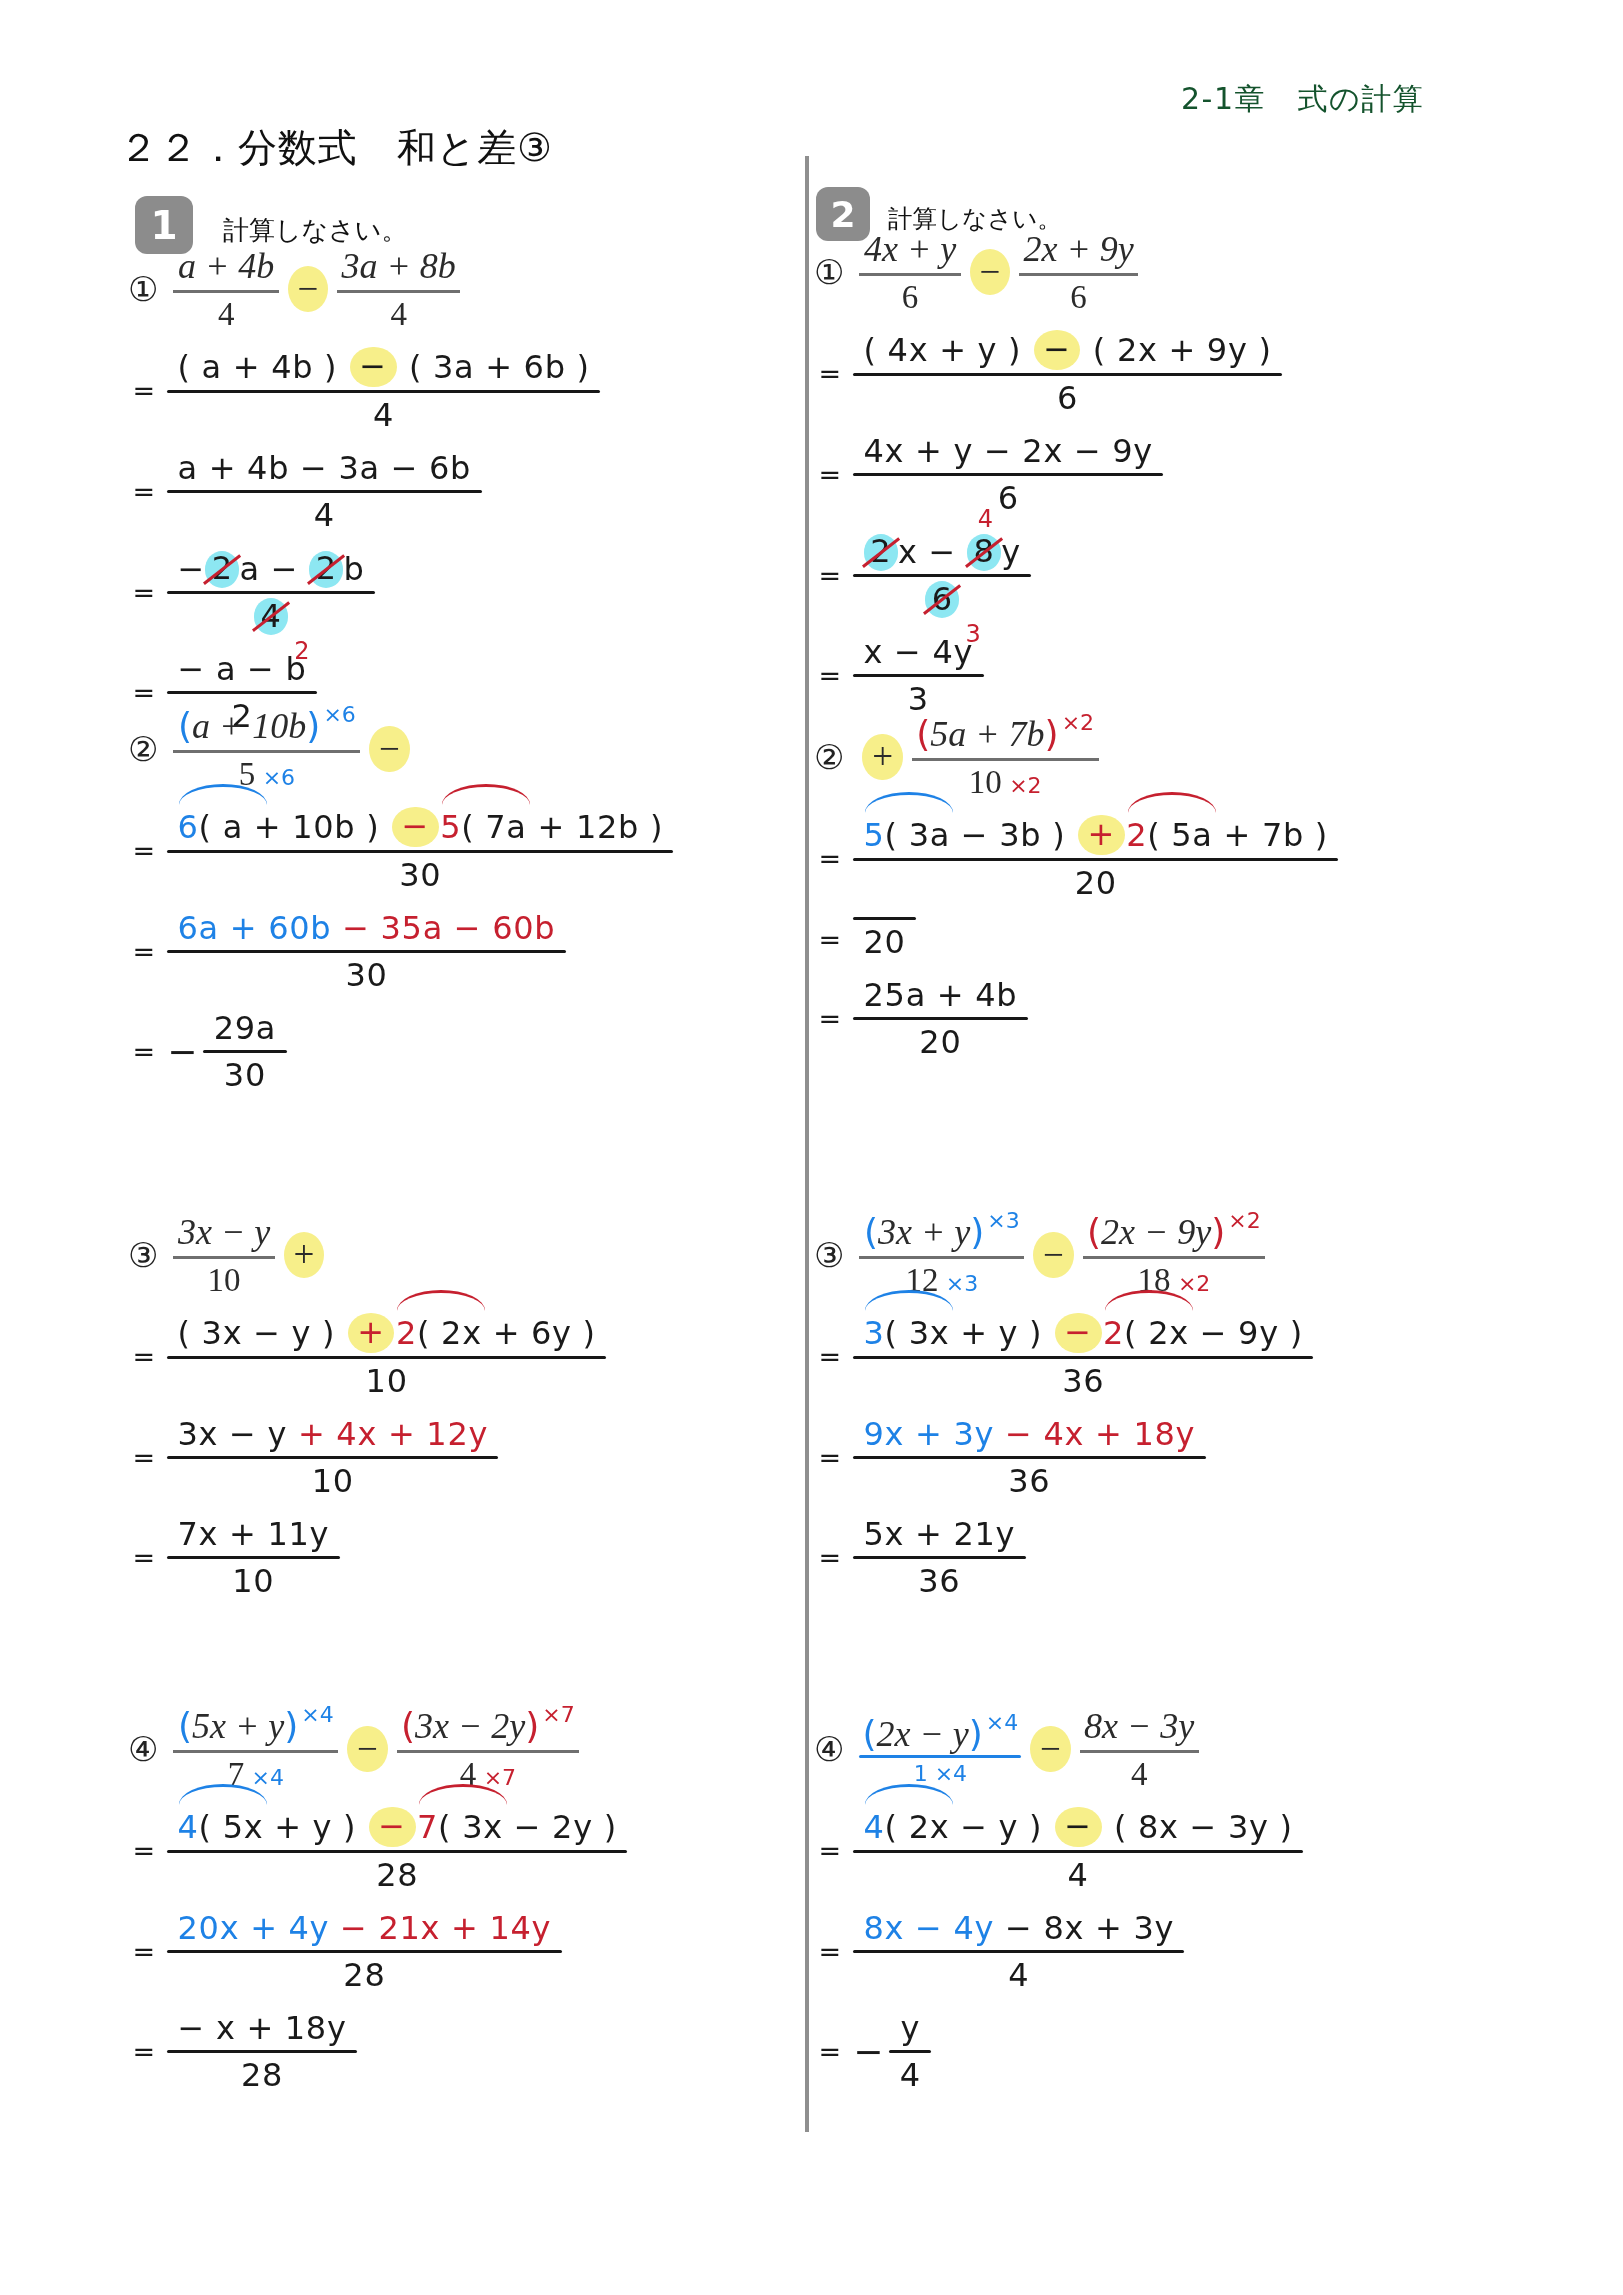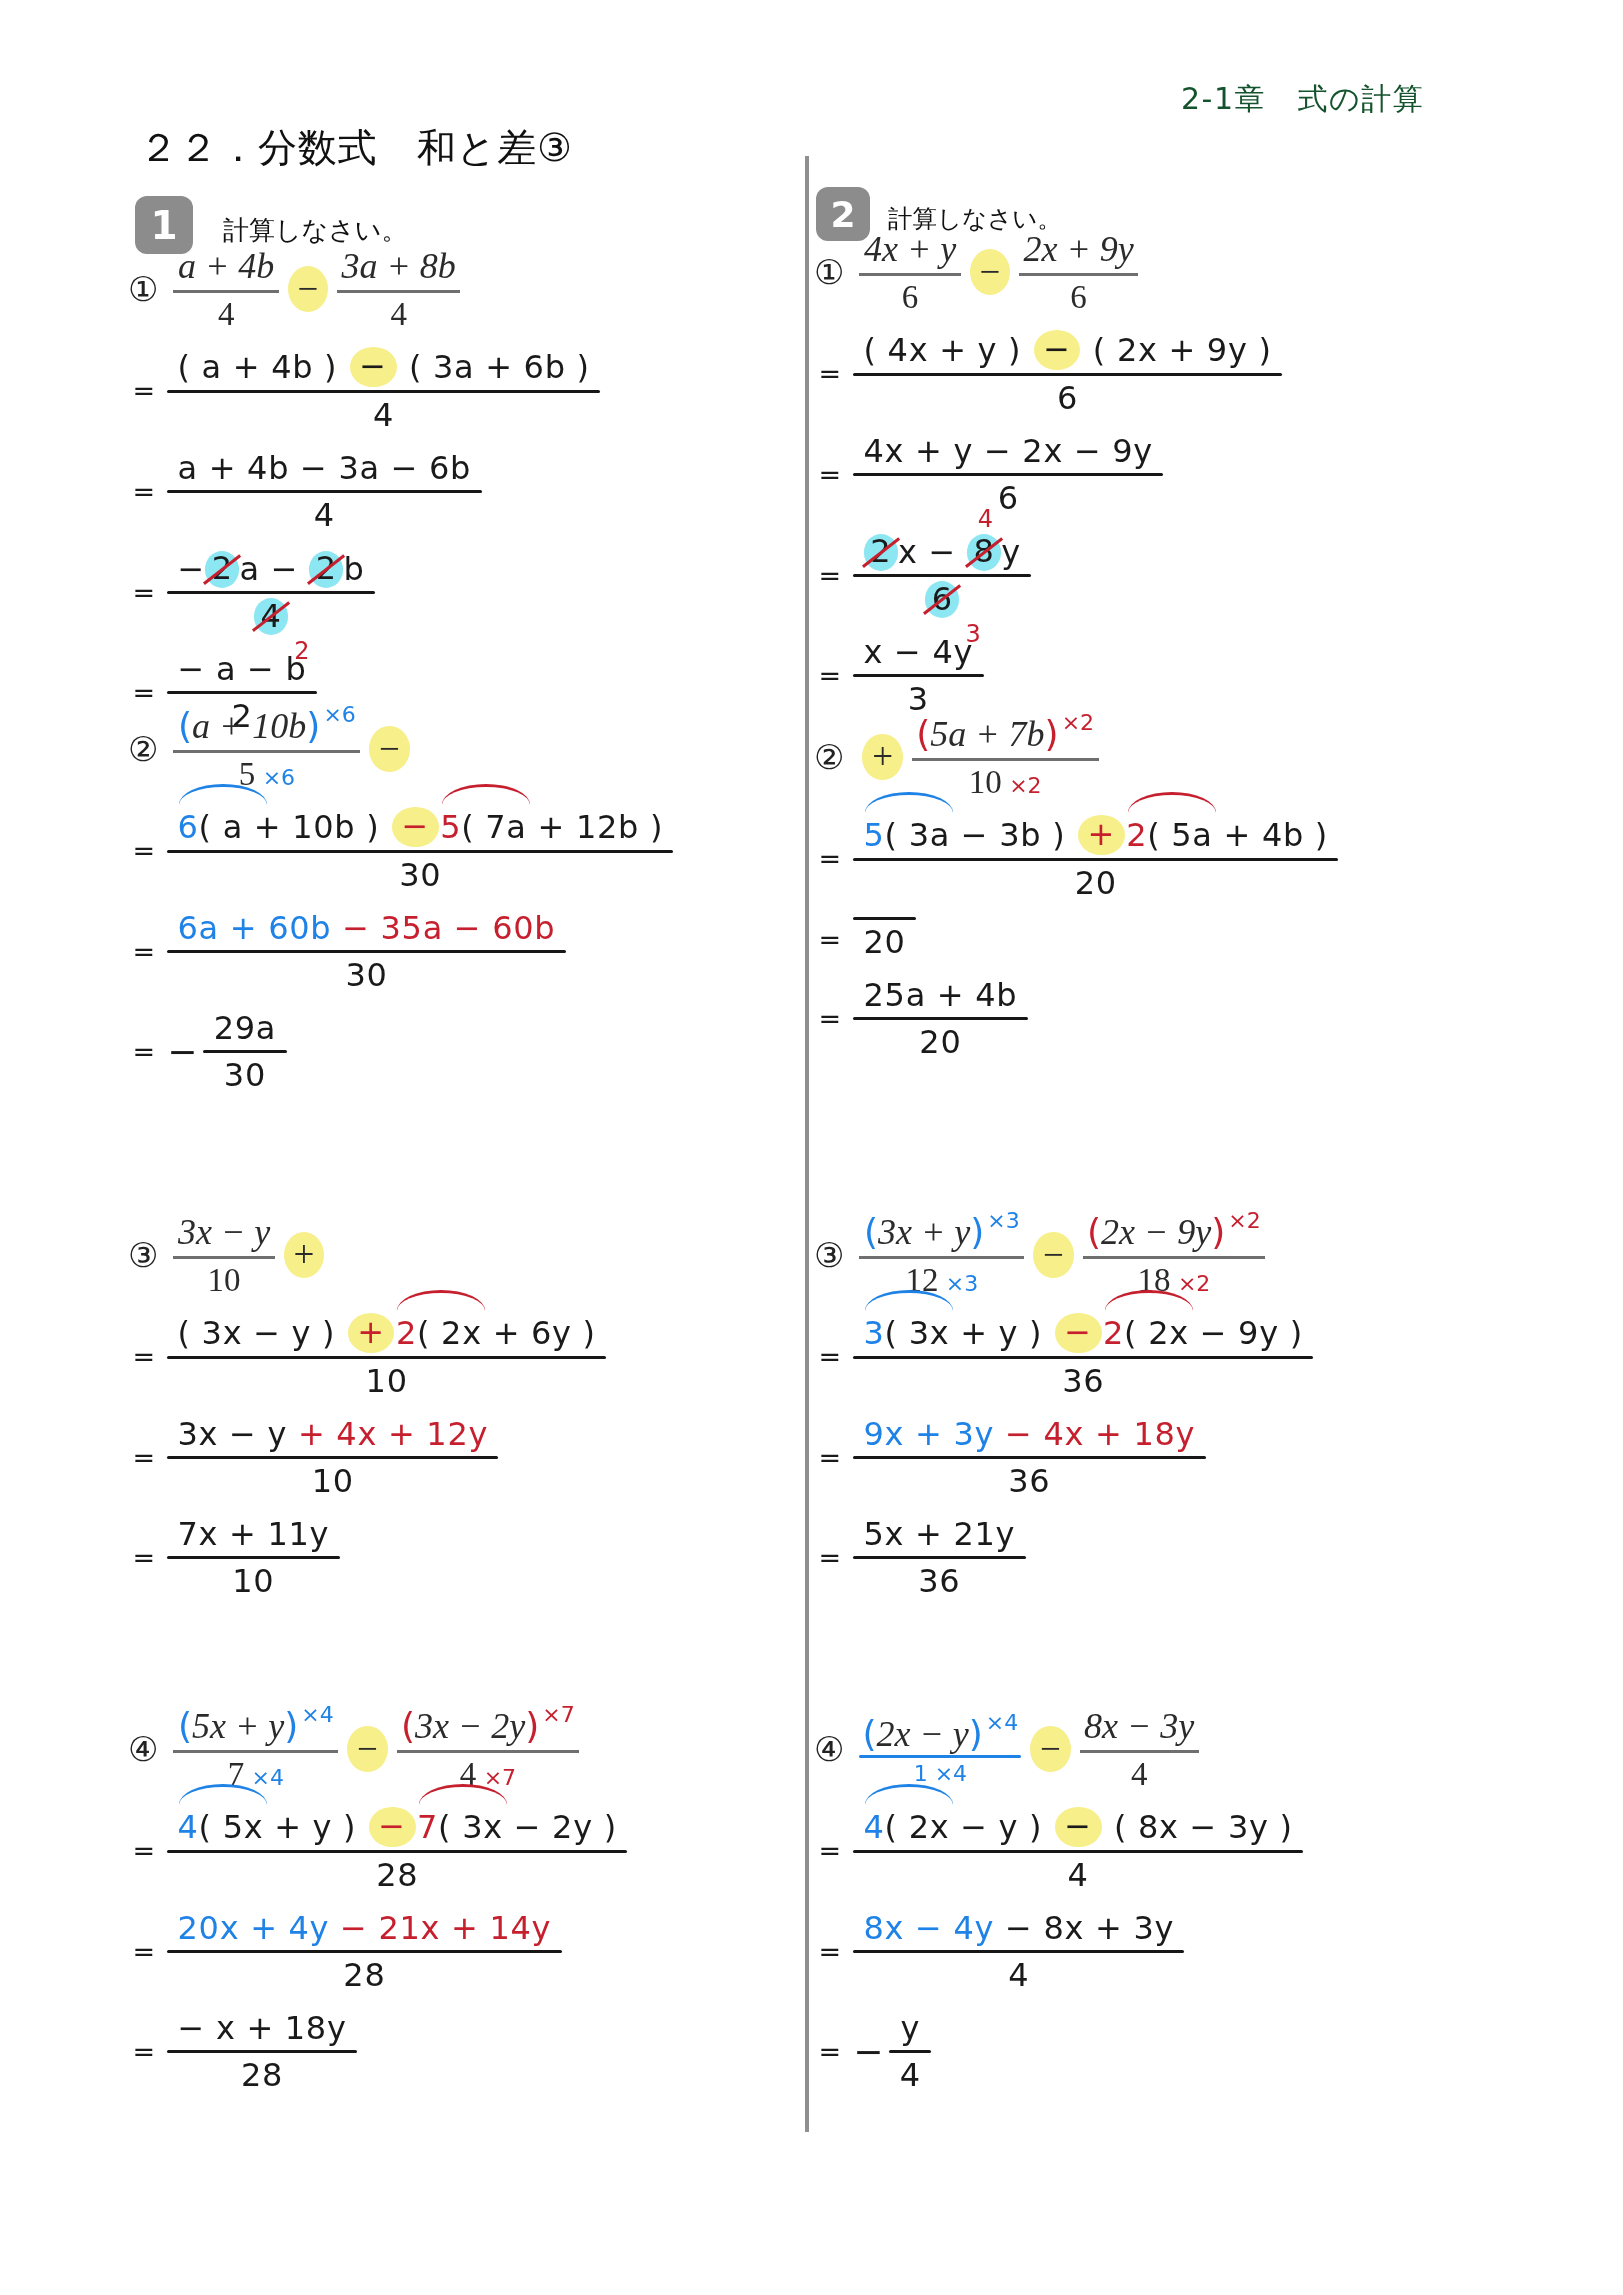--- a/index.html
+++ b/index.html
@@ -2,21 +2,21 @@
 <html style="font-size:12px"><head>
 <meta charset="utf-8">
 <style>
   html,body{margin:0;padding:0;}
   body{width:1624px;height:2295px;background:#ffffff;position:relative;
        font-family:"DejaVu Sans",sans-serif;color:#1a1a1a;overflow:hidden;}
   .abs{position:absolute;}
 
   
   .chapter{left:1181px;top:79px;font-size:30px;letter-spacing:1.5px;color:#14532d;}
-  .title{left:119px;top:121px;font-size:39px;letter-spacing:0.7px;color:#111;margin-left:20px;}
+  .title{left:119px;top:121px;font-size:39px;letter-spacing:0.7px;color:#111;}
 
   
   .divider{left:805px;top:156px;width:3.7px;height:1976px;background:#8f8f8f;}
 
   
   .badge{width:58px;height:58px;background:#8c8c8c;border-radius:12px;
          display:flex;align-items:center;justify-content:center;
          color:#fff;font-size:39px;font-weight:bold;}
   .instr{font-size:26px;color:#111;}
 
@@ -394,21 +394,21 @@
       </span>
     </span>
     <span class="step-row" style="display: flex;">
       <span class="eq">=</span>
       <span class="frac">
         <span class="num">
           <span class="seg c-blue">5<span class="arc c-blue"></span></span>
           <span class="seg">( 3a − 3b ) </span>
           <span class="seg"><span class="hl c-red">+</span></span>
           <span class="seg c-red">2<span class="arc c-red"></span></span>
-          <span class="seg">( 5a + 4b )</span>
+          <span class="seg">( 5a + 7b )</span>
         </span>
         <span class="bar"></span>
         <span class="den">
           <span class="seg">20</span>
         </span>
       </span>
     </span>
     <span class="step-row" style="display: flex;">
       <span class="eq">=</span>
       <span class="frac">

